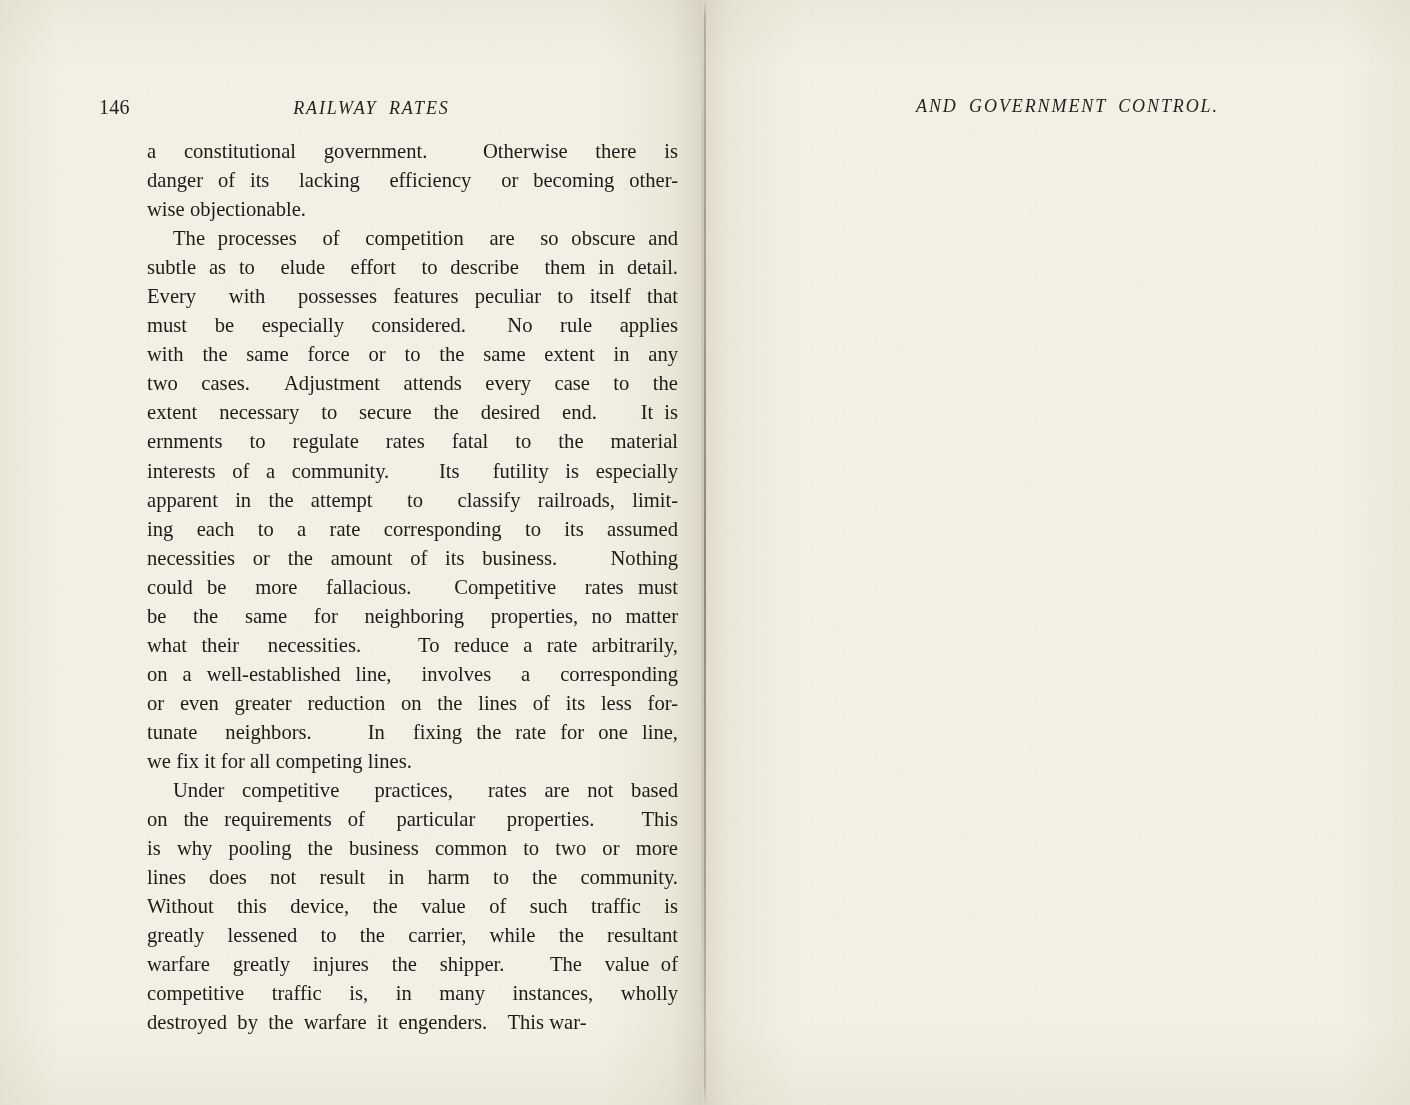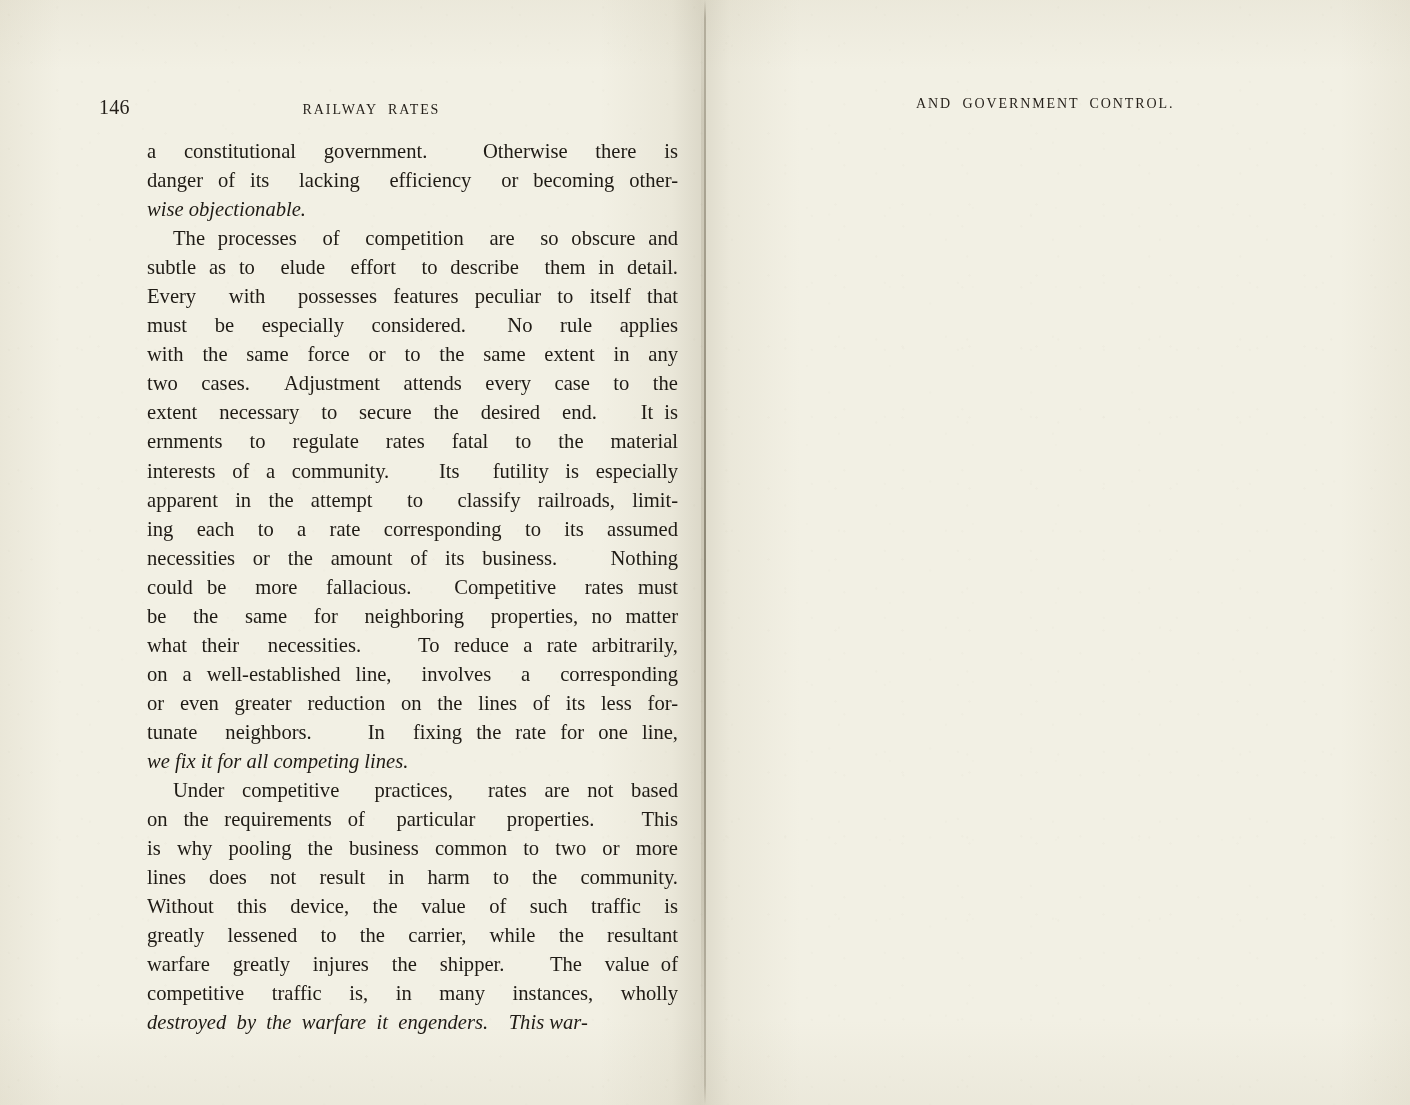--- a/index.html
+++ b/index.html
@@ -108,21 +108,22 @@
   #head-right { left: 198px; width: 538px; }
 
   .folio {
     font-style: normal;
     font-size: 20px;
     letter-spacing: 0.3px;
     color: #241f19;
     white-space: nowrap;
   }
   .head-title {
-    font-size: 14px;
+    font-style: italic;
+    font-size: 18px;
     letter-spacing: 1.9px;
     word-spacing: 5px;
     color: #241f19;
     white-space: nowrap;
   }
   #head-left .folio { margin-right: 0; }
   #head-left .head-title { margin: 0 auto; padding-right: 36px; }
   #head-right .head-title { margin-right: auto; padding-left: 12px; }
 
   
@@ -144,21 +145,20 @@
   .ln {
     display: block;
     text-align: justify;
     text-align-last: justify;
     white-space: pre;
     height: 29.05px;
   }
   .ln.flush {            
     text-align: left;
     text-align-last: left;
-    font-style: italic;
   }
   .ln.indent {           
     text-indent: 26px;
   }
 
   
   .textblock, .running-head {
     -webkit-font-smoothing: antialiased;
   }
 </style>

